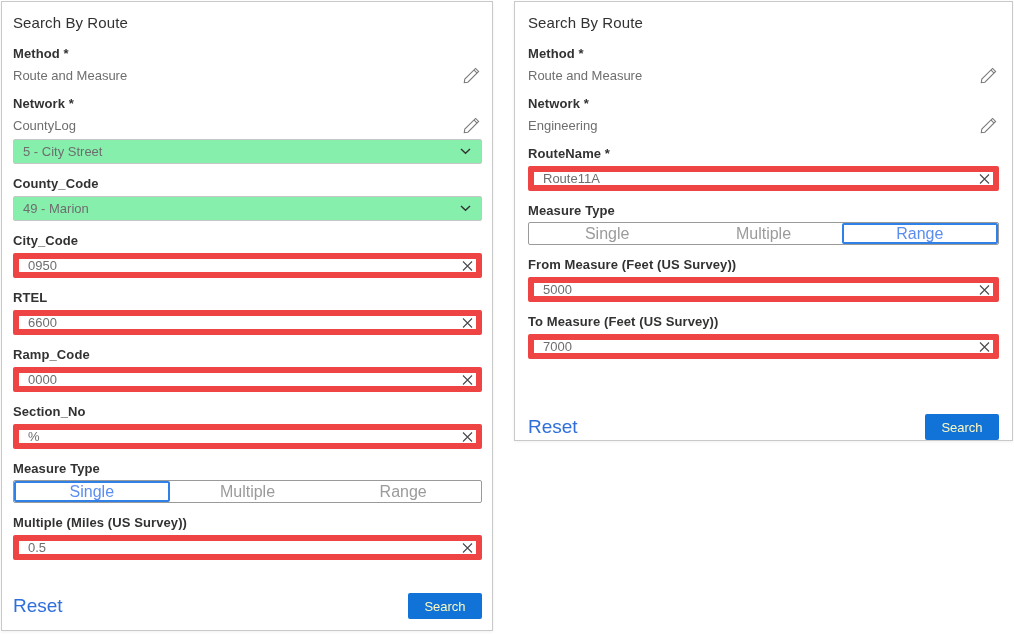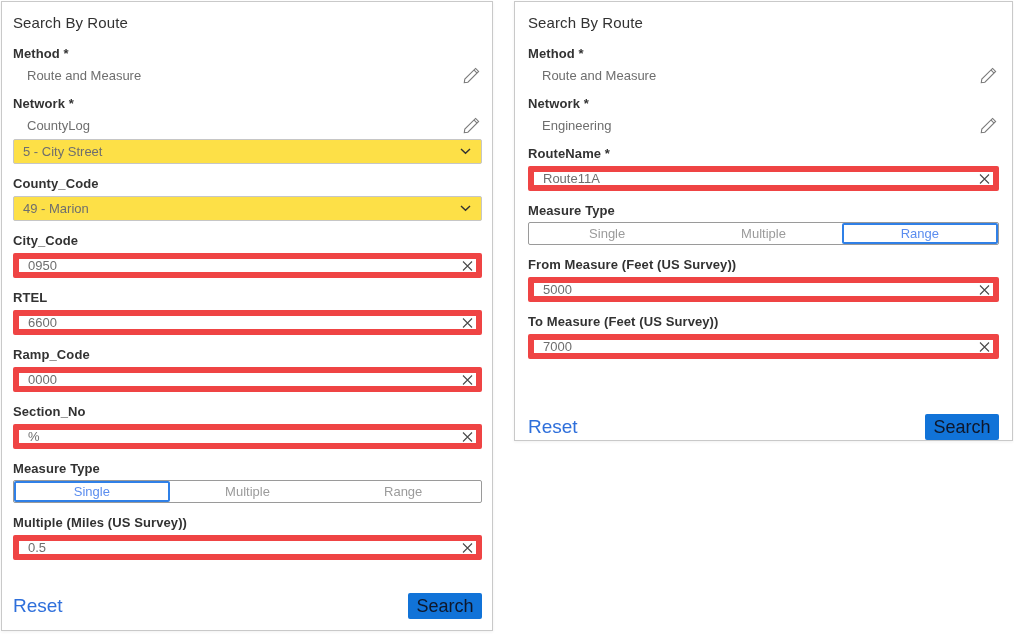--- a/index.html
+++ b/index.html
@@ -36,37 +36,36 @@
   }
   .field-label.first { margin-top: 15px; }
   .value-row {
     margin-top: 5px;
     display: flex;
     justify-content: space-between;
     align-items: center;
     font-size: 13px;
     color: #6e6e6e;
     min-height: 18px;
-    margin-left: 14px;
   }
   .edit-btn { display: flex; align-items: center; cursor: pointer; padding-right: 2px; }
 
   .select {
     margin-top: 5px;
     height: 25px;
     border: 1px solid #c6c6c6;
     border-radius: 2px;
     display: flex;
     align-items: center;
     justify-content: space-between;
     padding: 0 10px 0 9px;
     font-size: 13px;
     color: #6e6e6e;
     cursor: pointer;
-    background: #fde047;
+    background: #86efac;
   }
 
   .input-wrap { position: relative; margin-top: 5px; }
   .text-input {
     width: 100%;
     height: 25px;
     border: 6px solid #ef4444;
     border-radius: 2px;
     padding: 0 30px 0 9px;
     font-size: 13px;
@@ -89,21 +88,21 @@
     border: 1px solid #9a9a9a;
     border-radius: 2px;
     display: flex;
     background: #fff;
   }
   .segment {
     flex: 1;
     display: flex;
     align-items: center;
     justify-content: center;
-    font-size: 13px;
+    font-size: 16px;
     color: #9b9b9b;
     cursor: pointer;
   }
   .segment.selected {
     box-shadow: inset 0 0 0 2px #2f80e7;
     border-radius: 2px;
     color: #5b8def;
   }
 
   .footer {
@@ -113,26 +112,26 @@
   }
   #left-panel .footer  { margin-top: 33px; }
   #right-panel .footer { margin-top: 55px; }
   .reset-link {
     color: #2e6fdb;
     font-size: 19px;
     cursor: pointer;
   }
   .search-btn {
     background: #1173d8;
-    color: #0f172a;
+    color: #fef9c3;
     border: none;
     border-radius: 2px;
     width: 74px;
     height: 26px;
-    font-size: 18px;
+    font-size: 13px;
     font-family: inherit;
     cursor: pointer;
   }
   svg { display: block; }
 </style>
 </head>
 <body>
 
 <div class="panel" id="left-panel">
   <div class="panel-title">Search By Route</div>

